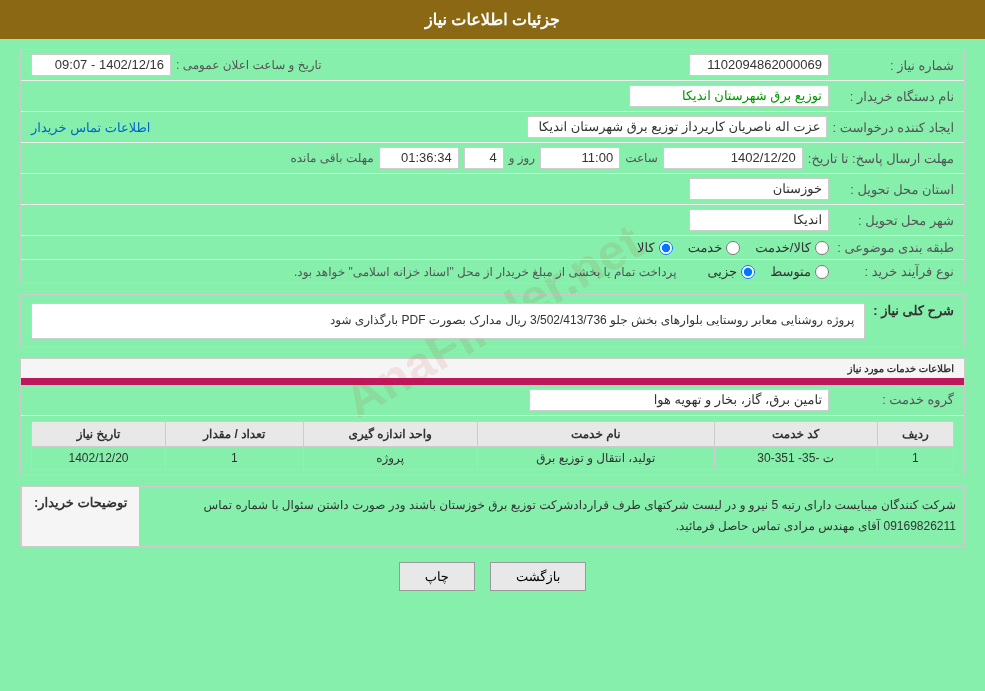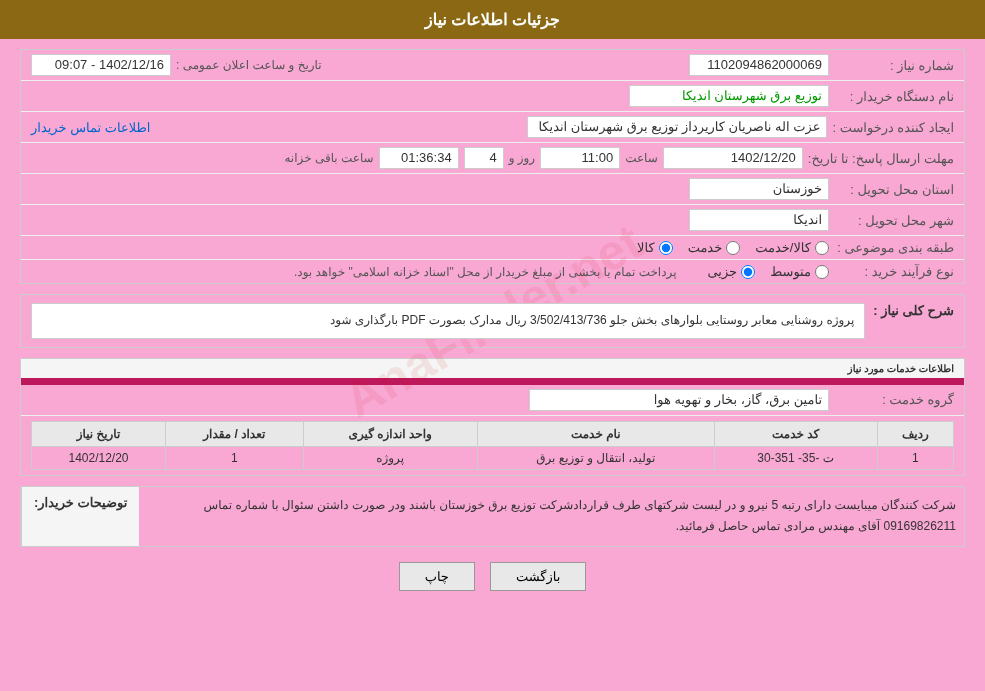--- a/index.html
+++ b/index.html
@@ -6,21 +6,21 @@
     body {
       font-family: Tahoma, Arial, sans-serif;
       background: #f0f0f0;
       direction: rtl;
       font-size: 13px;
       color: #333;
     }
     .page-wrapper {
       max-width: 985px;
       margin: 0 auto;
-      background: #f9a8d4;
+      background: #86efac;
       min-height: 691px;
     }
     .header-bar {
       background: #8b6914;
       color: #fff;
       text-align: center;
       padding: 10px 20px;
       font-size: 16px;
       font-weight: bold;
     }
@@ -213,21 +213,21 @@
       </div>
 
       <div class="info-row">
         <span class="label">مهلت ارسال پاسخ: تا تاریخ:</span>
         <span class="value-box value-box-md">1402/12/20</span>
         <span class="inline-label">ساعت</span>
         <span class="value-box value-box-sm">11:00</span>
         <span class="inline-label">روز و</span>
         <span class="value-box value-box-sm" style="min-width:40px;">4</span>
         <span class="value-box value-box-sm">01:36:34</span>
-        <span class="inline-label">ساعت باقی خزانه</span>
+        <span class="inline-label">مهلت باقی مانده</span>
       </div>
 
       <div class="info-row">
         <span class="label">استان محل تحویل :</span>
         <span class="value-box value-box-md">خوزستان</span>
       </div>
 
       <div class="info-row">
         <span class="label">شهر محل تحویل :</span>
         <span class="value-box value-box-md">اندیکا</span>

